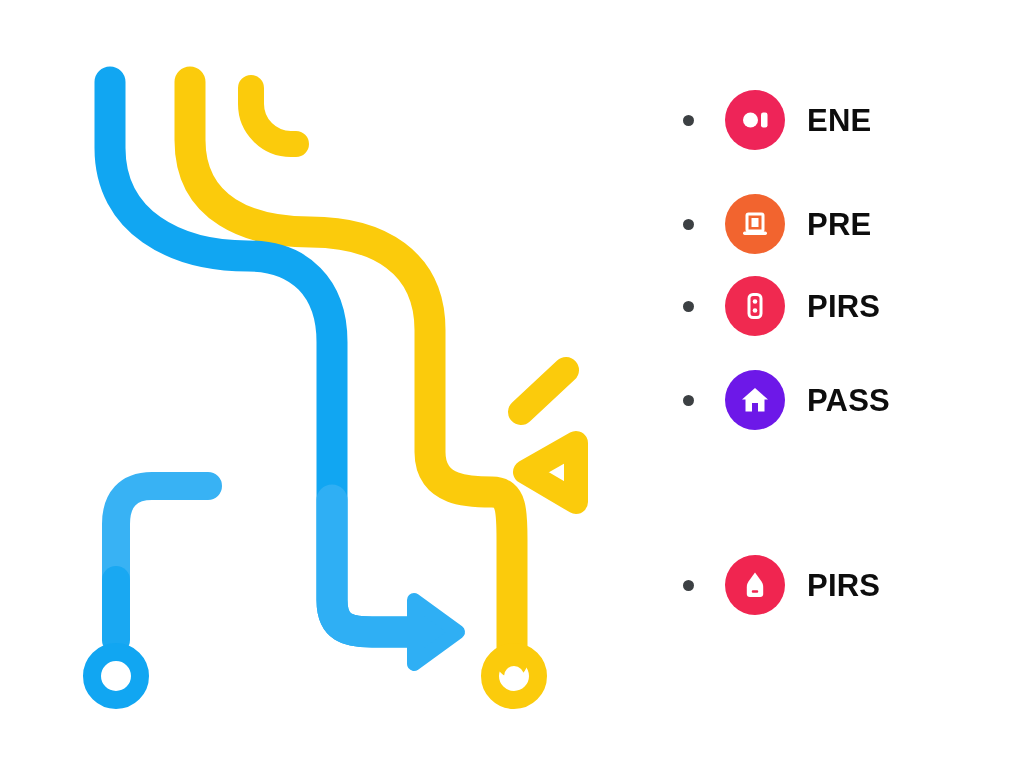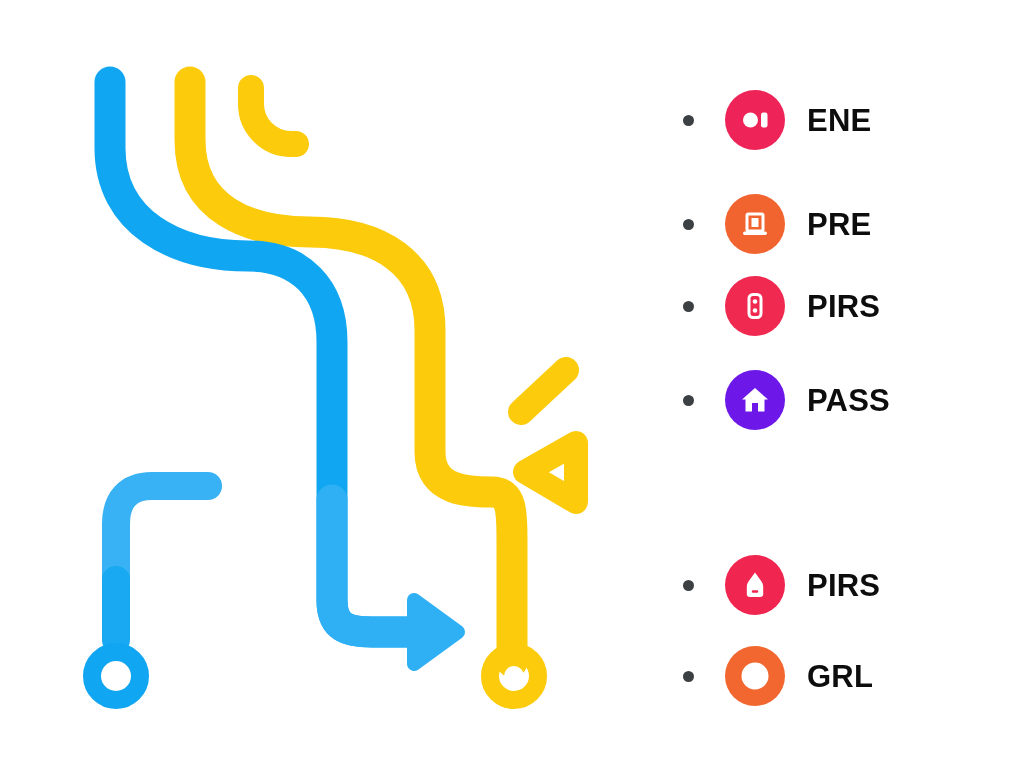--- a/index.html
+++ b/index.html
@@ -171,24 +171,15 @@
       <span class="legend-bullet"></span>
       <span class="legend-icon" style="background:#F02550">
         <svg width="34" height="34" viewBox="0 0 34 34">
           <path d="M17 4.5 L21 10 L23.5 13.5 C24.8 15.4 25.2 17 25.2 19.5 L25.2 26 C25.2 27.9 24.1 29 22.2 29 L11.8 29 C9.9 29 8.8 27.9 8.8 26 L8.8 19.5 C8.8 17 9.2 15.4 10.5 13.5 L13 10 Z" fill="#ffffff"></path>
           <rect x="13.8" y="22.2" width="6.4" height="2.6" rx="1" fill="#F02550"></rect>
         </svg>
       </span>
       <span class="legend-label">PIRS</span>
     </div>
 
-    <div class="legend-item" style="top:648px">
-      <span class="legend-bullet"></span>
-      <span class="legend-icon" style="background:#F2672F">
-        <svg width="60" height="60" viewBox="0 0 60 60">
-          <circle cx="30" cy="30" r="13.5" fill="#ffffff"></circle>
-        </svg>
-      </span>
-      <span class="legend-label">GRL</span>
-    </div>
 
   </div>
 </div>
 
 </body></html>

